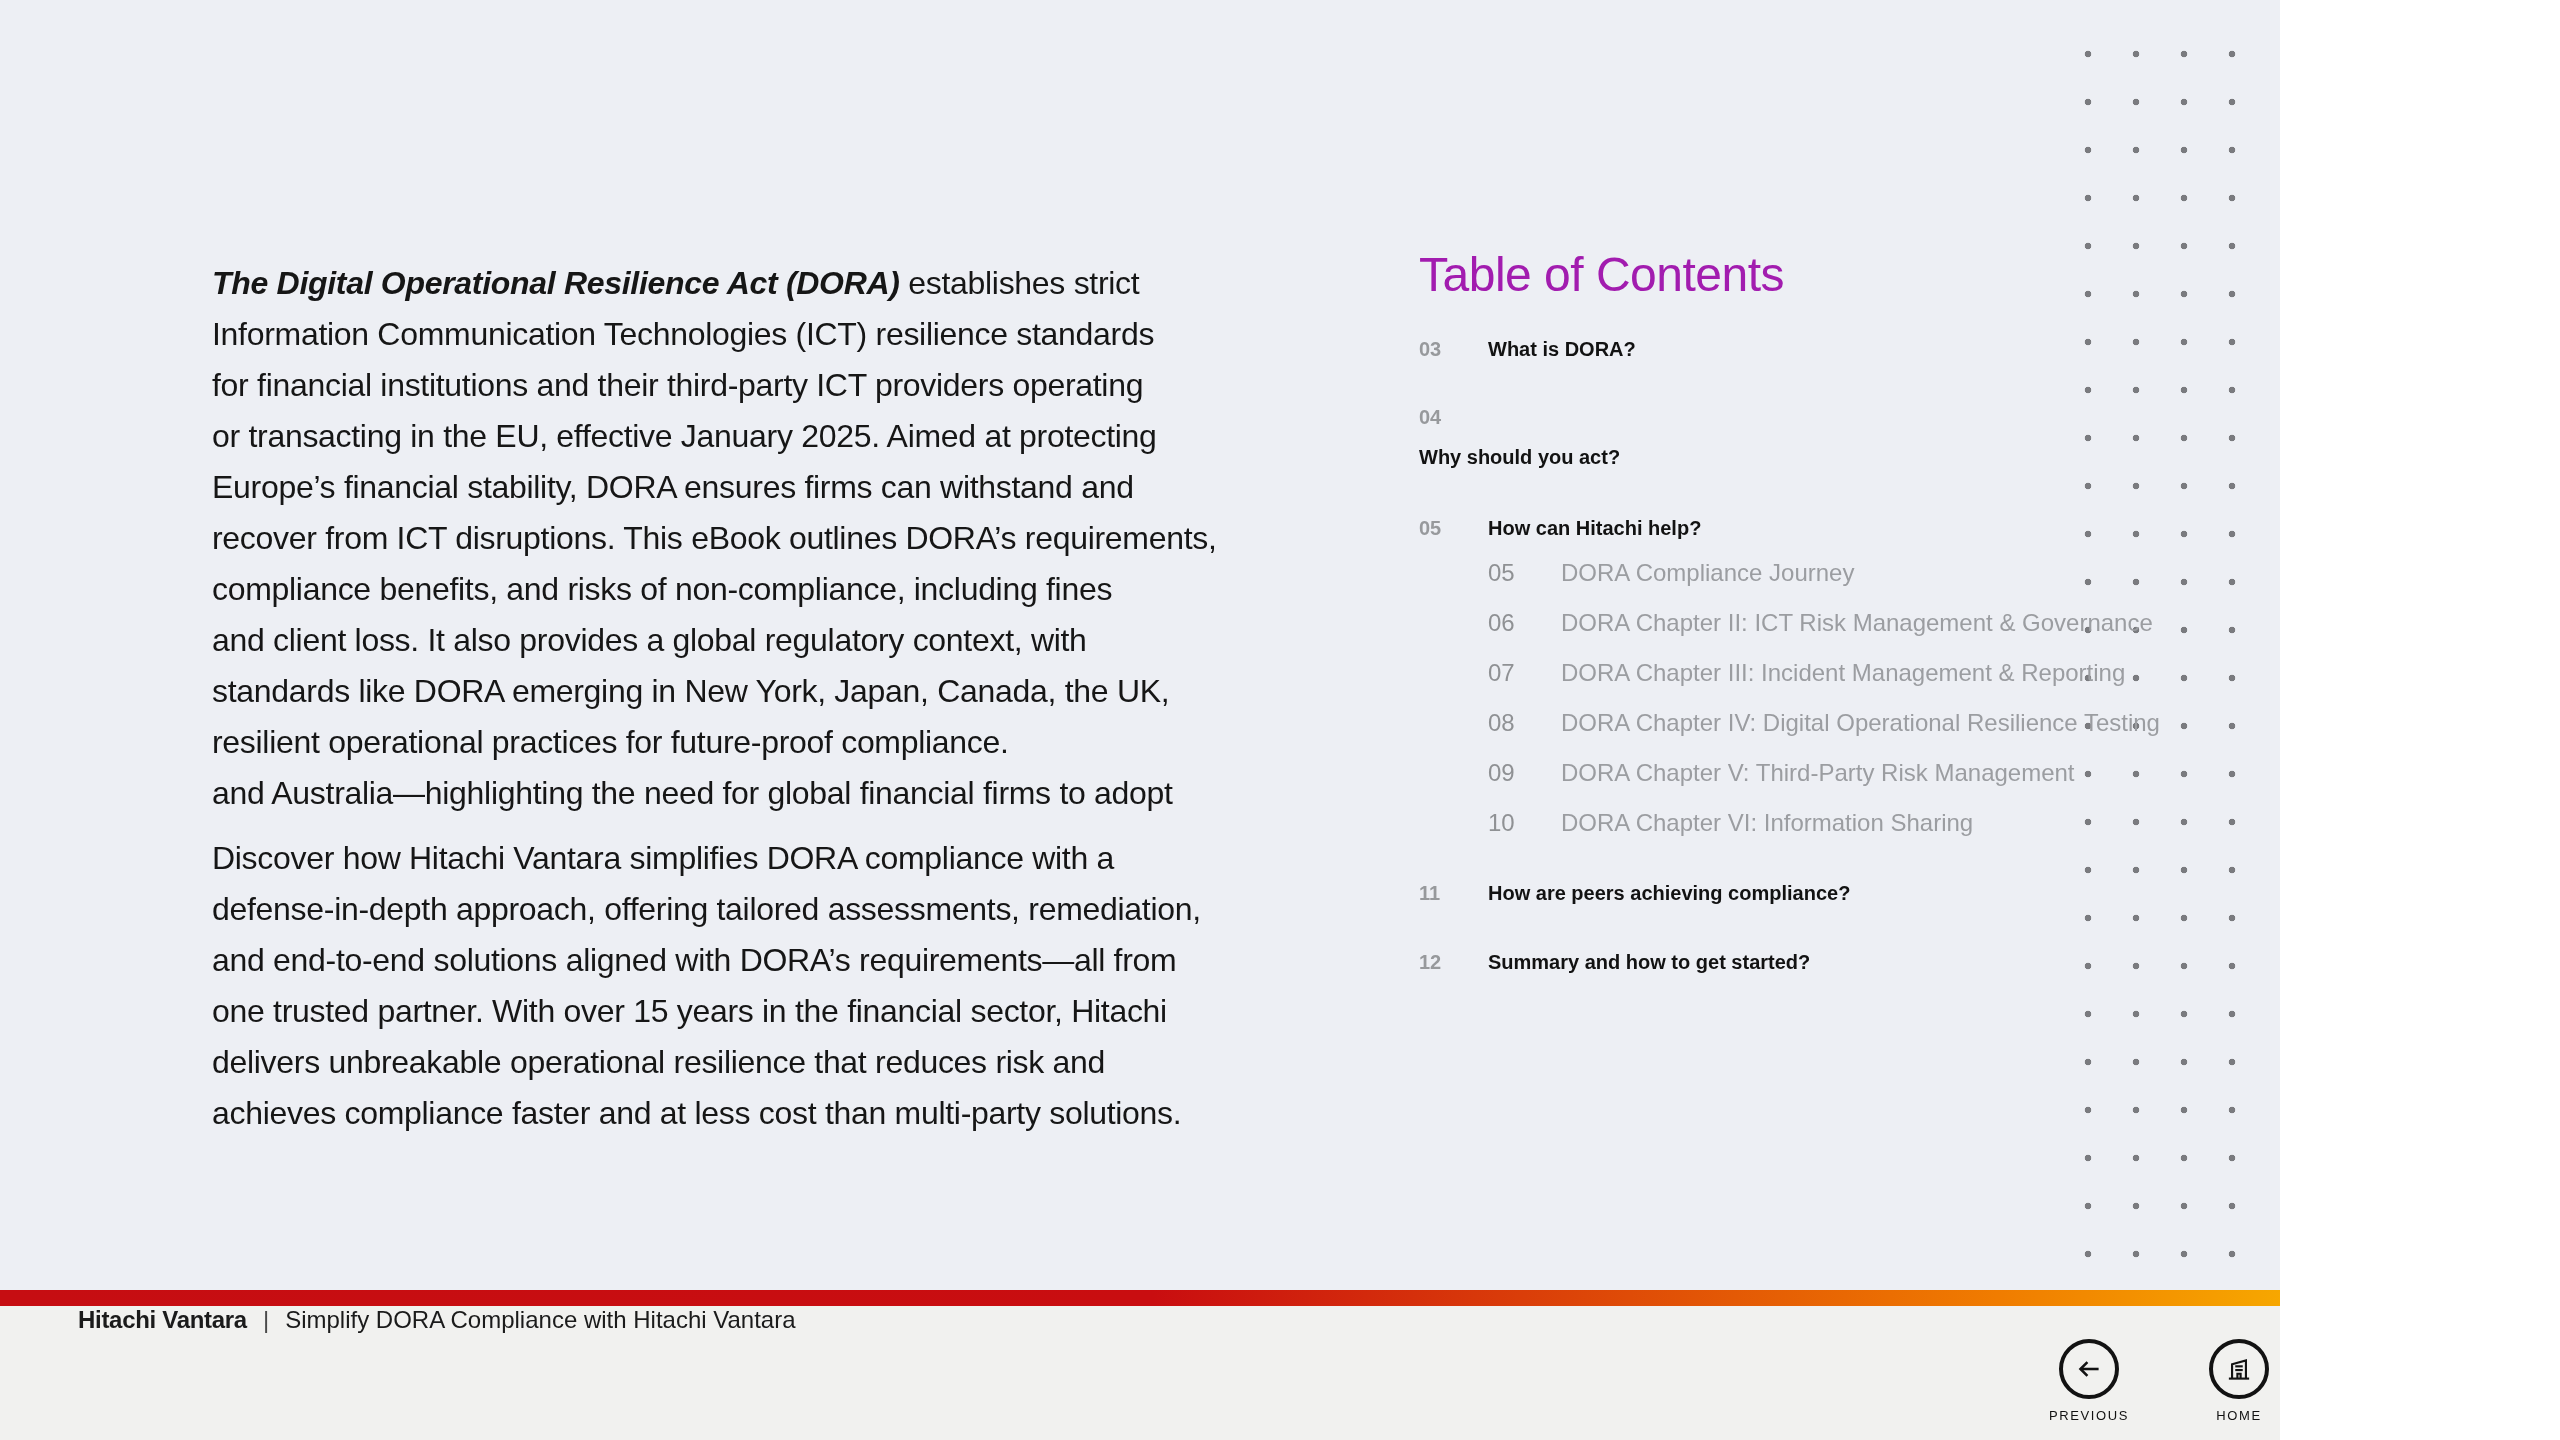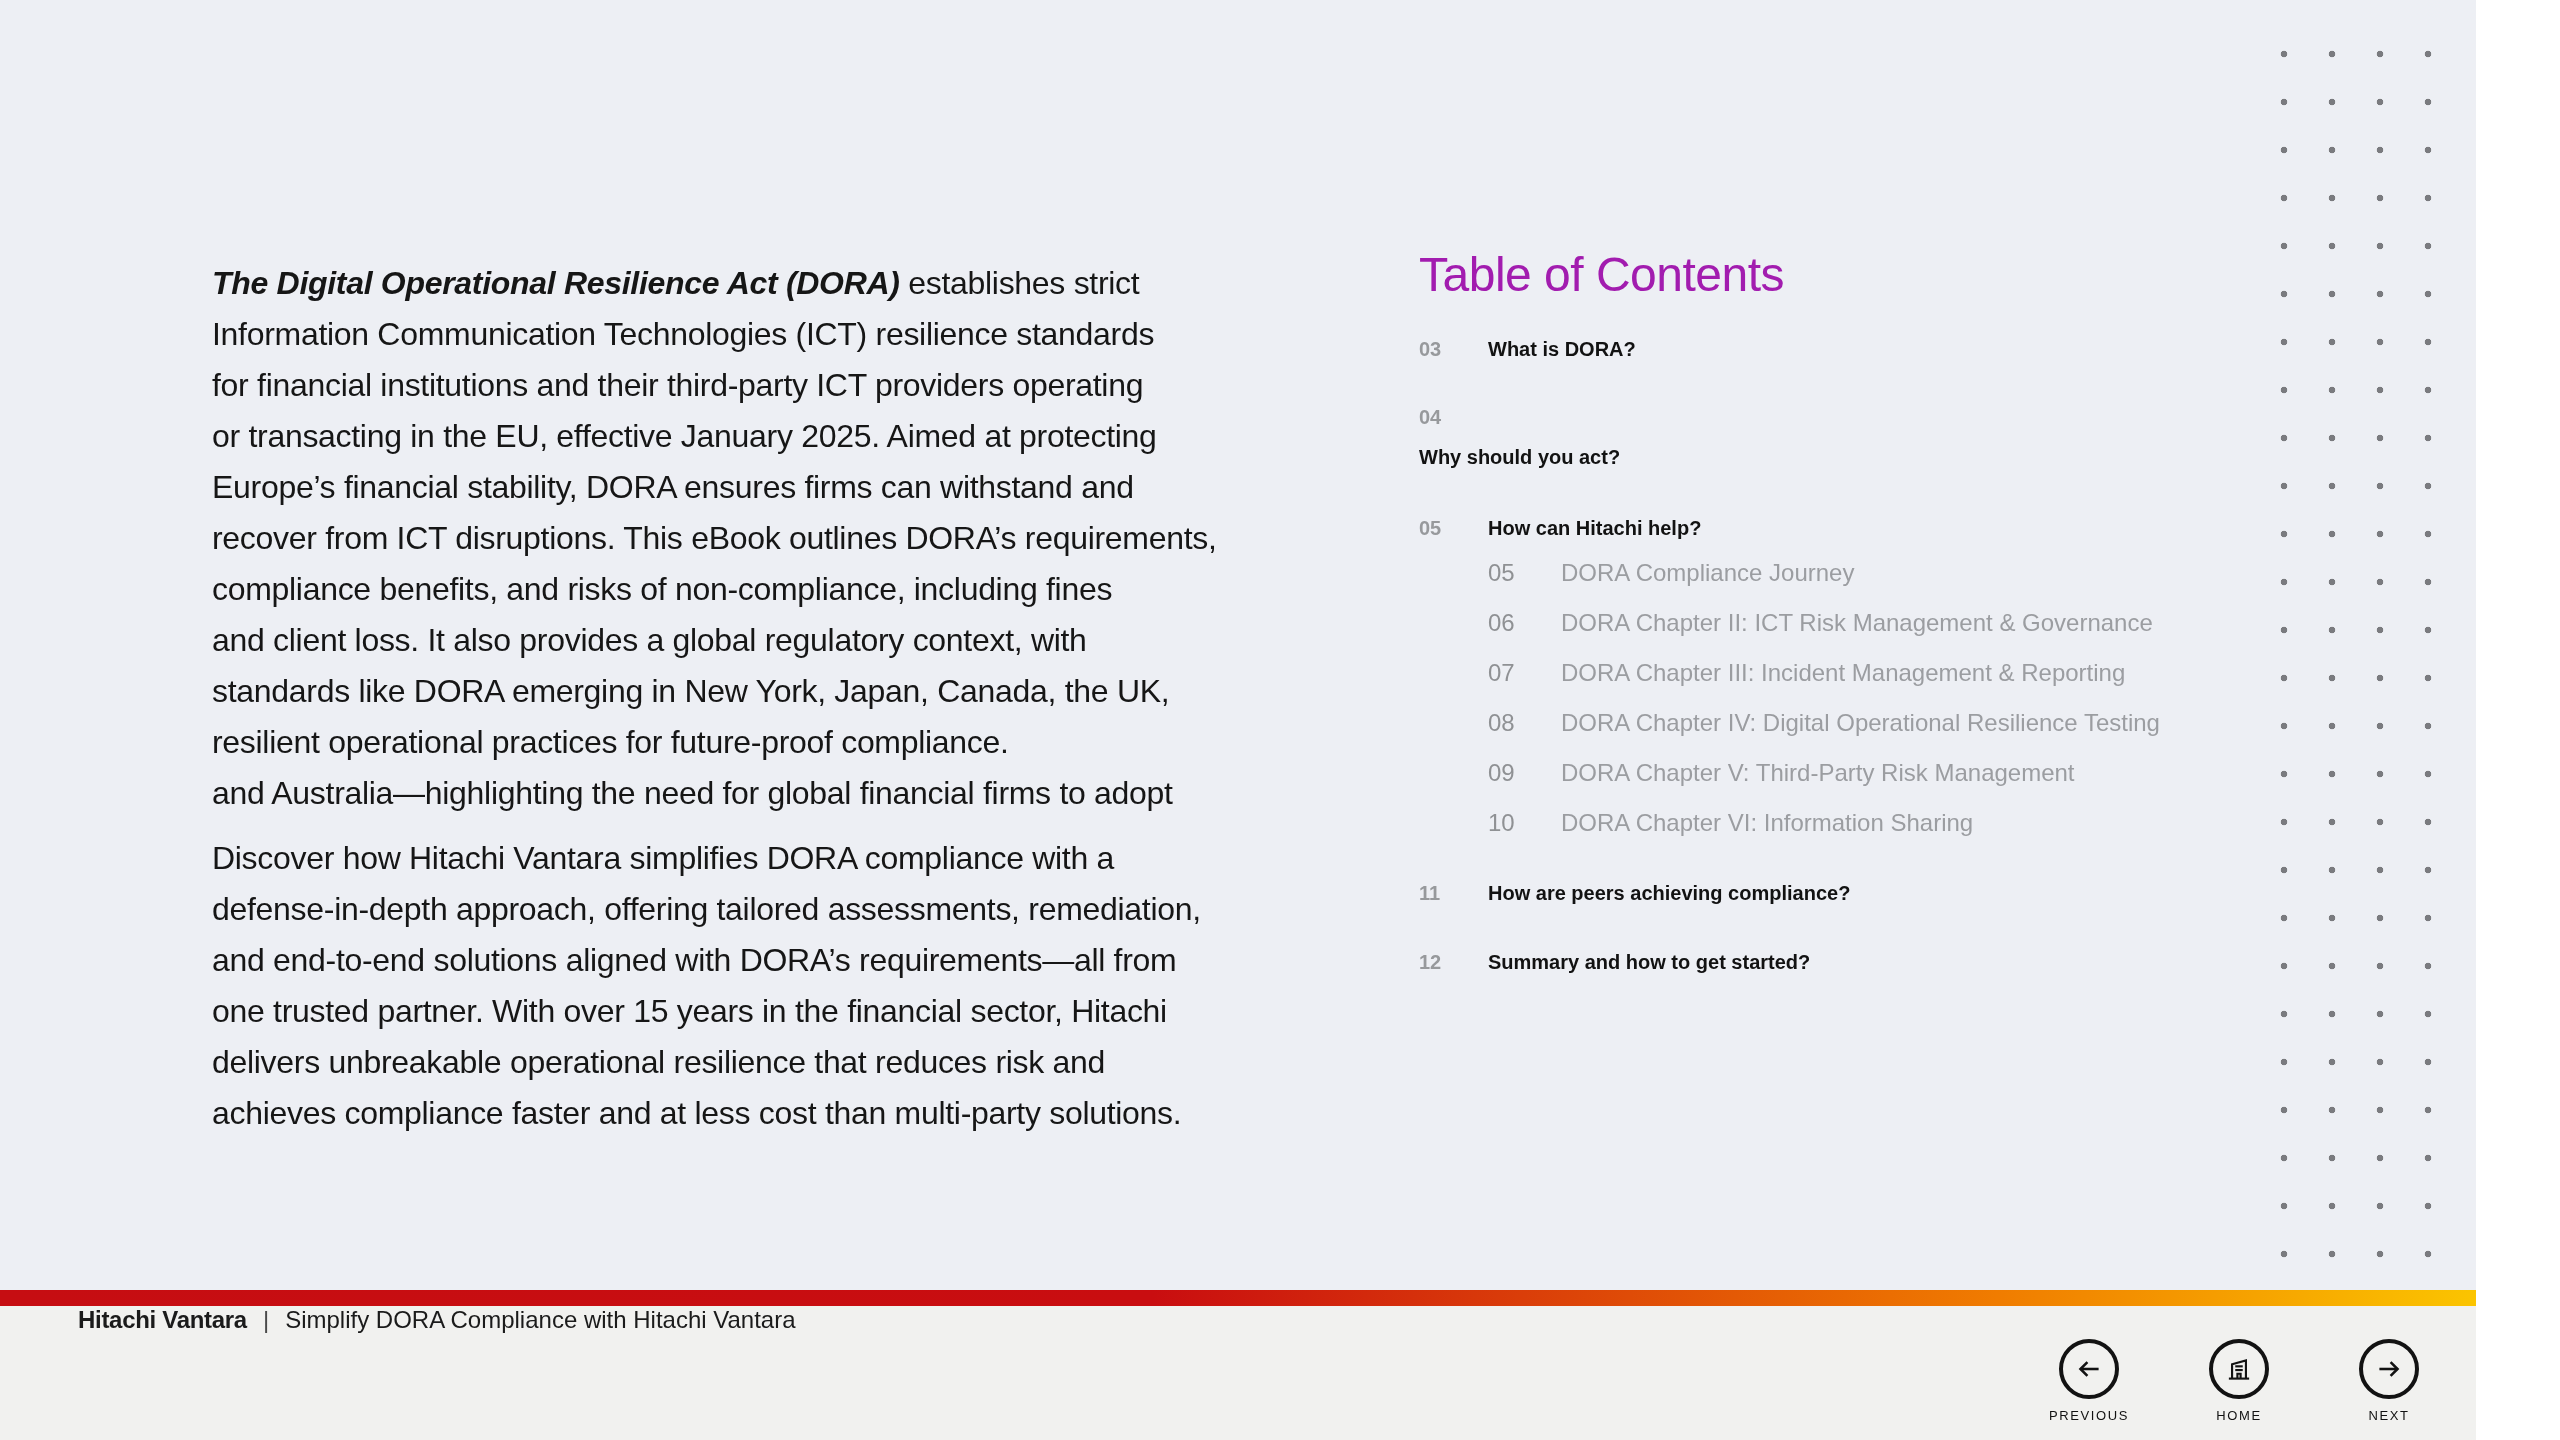--- a/index.html
+++ b/index.html
@@ -1,18 +1,18 @@
 <!DOCTYPE html>
 <html><head>
 <meta charset="utf-8">
 <style>
   html, body { margin:0; padding:0; }
   body { font-family:"Liberation Sans", sans-serif; }
   .stage {
-    position:relative; width:2476px; height:1440px;
+    position:relative; width:2280px; height:1440px;
     background:#edeff4; overflow:hidden;
   }
 
   
   .dots {
     position:absolute; top:30px; right:24px; width:192px; height:1248px;
     background-image: radial-gradient(circle, #7a7b7f 3px, rgba(0,0,0,0) 3.6px);
     background-size:48px 48px;
   }
 

